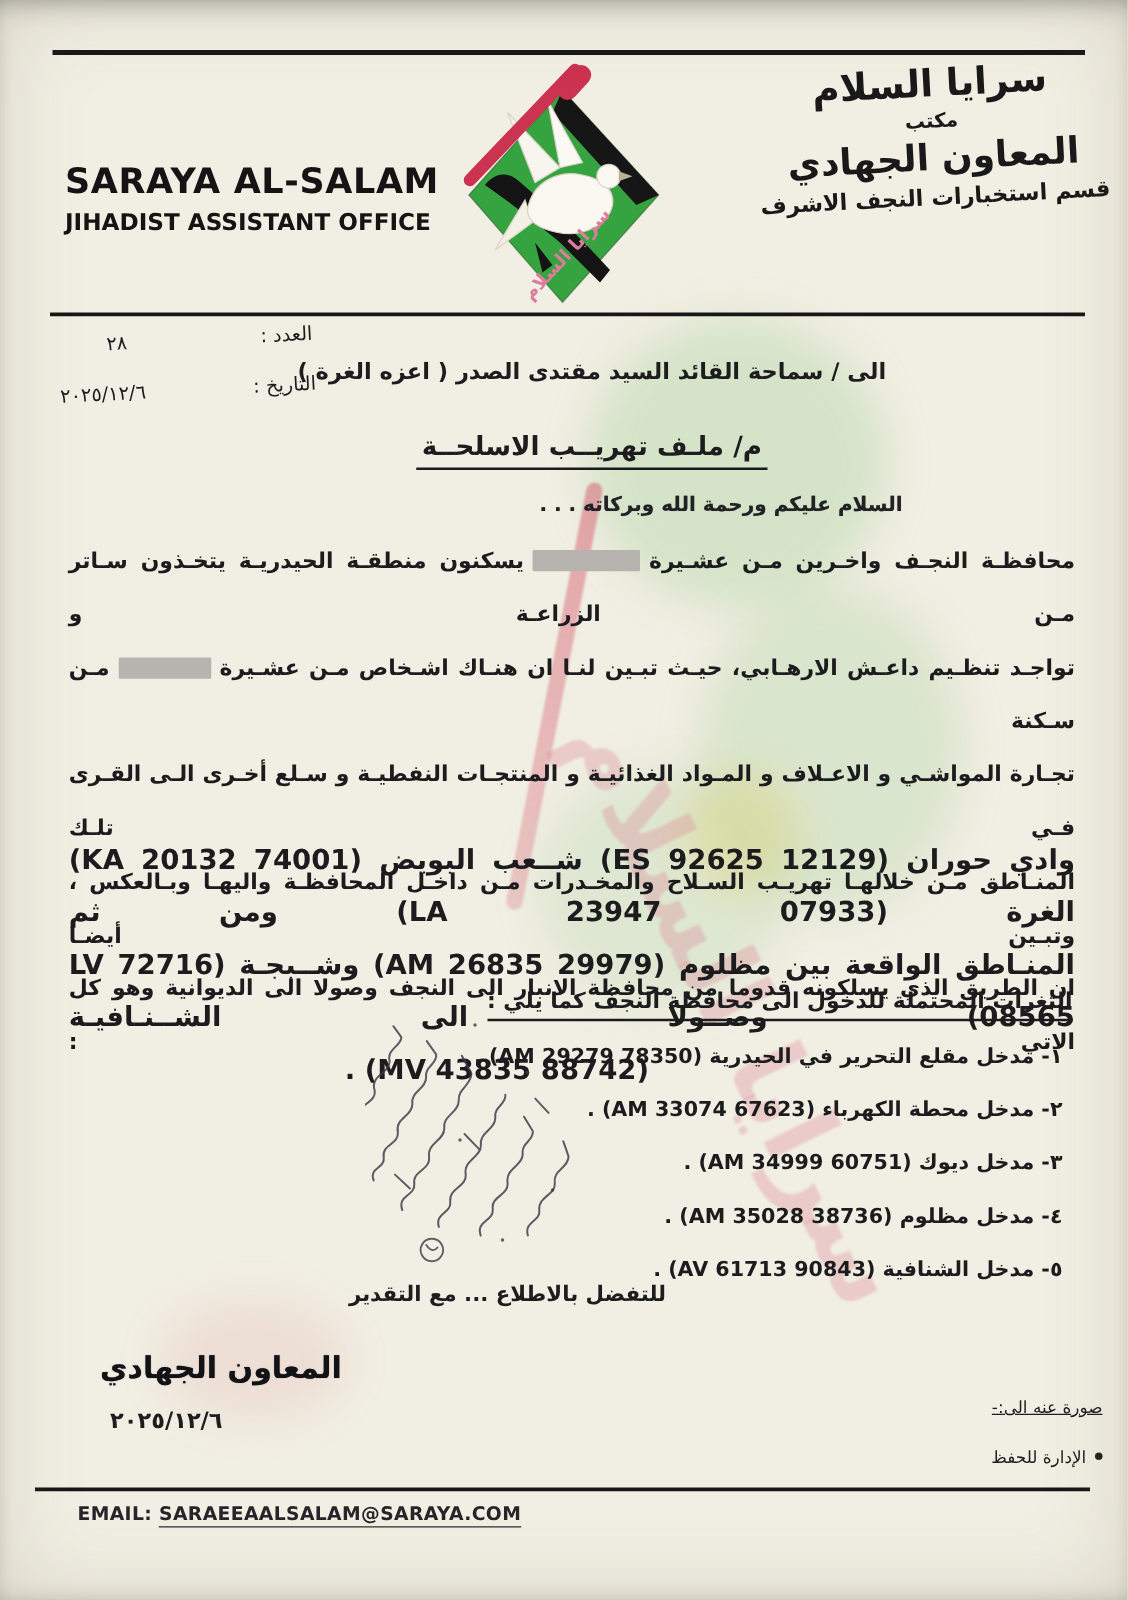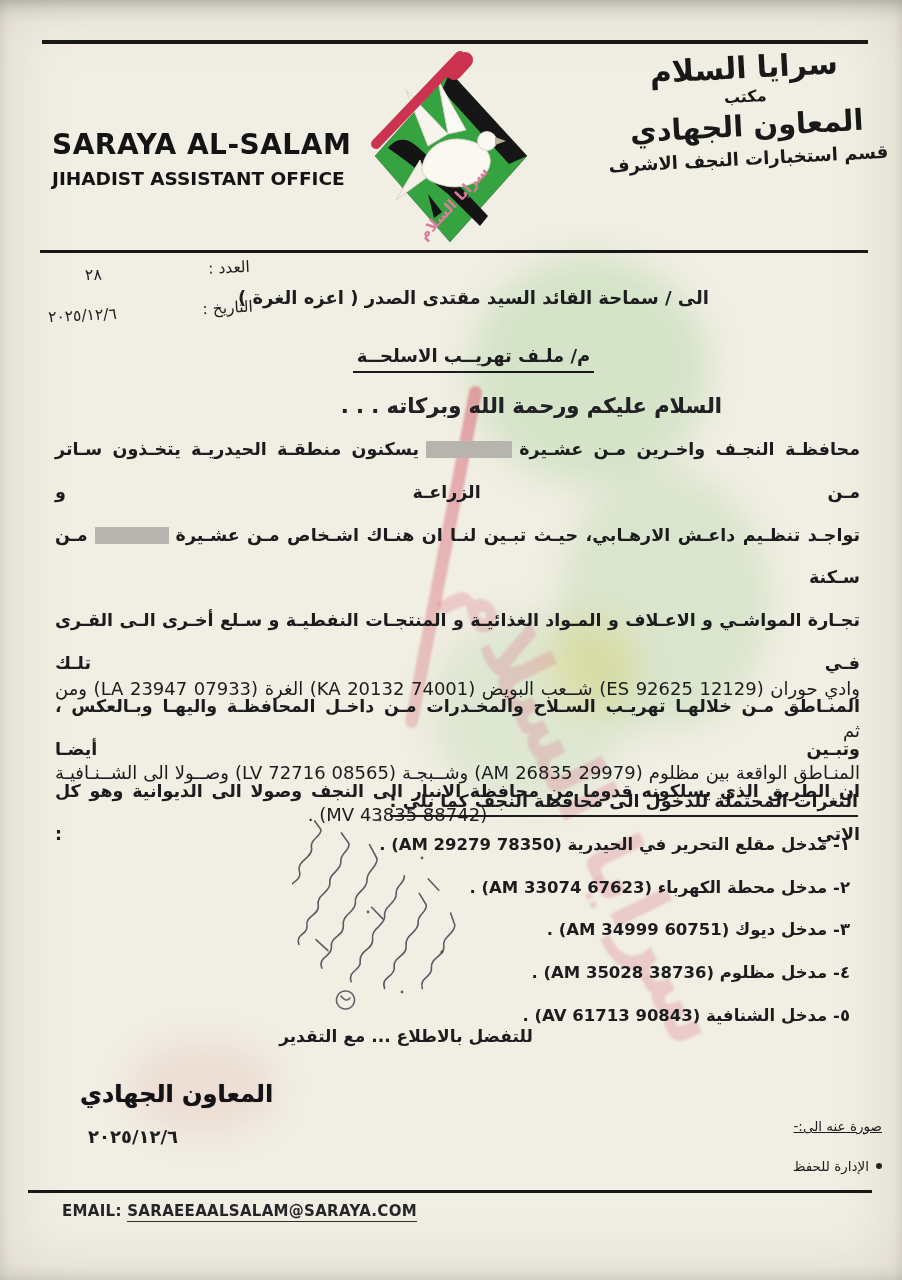--- a/index.html
+++ b/index.html
@@ -29,34 +29,34 @@
   .lh-ar .c4{font-size:18px;font-weight:bold;line-height:30px;}
 
   
   .meta-num{position:absolute;left:85px;top:262px;width:165px;display:flex;direction:rtl;
     justify-content:space-between;font-size:15.5px;transform:rotate(-3deg);z-index:6;}
   .meta-date{position:absolute;left:48px;top:303px;width:205px;display:flex;direction:rtl;
     justify-content:space-between;font-size:15.5px;transform:rotate(-3deg);z-index:6;}
   .to-line{position:absolute;left:0;right:0;top:287px;text-align:center;padding-left:45px;
     direction:rtl;font-size:18px;font-weight:bold;z-index:6;}
   .subject-wrap{position:absolute;left:0;right:0;top:345px;text-align:center;padding-left:45px;direction:rtl;z-index:6;}
-  .subject-wrap span{display:inline-block;font-size:18px;font-weight:bold;border-bottom:2.5px solid #1b1b1d;padding:0 4px 5px;}
-
-  
-  .greeting{position:absolute;right:180px;top:394px;direction:rtl;font-size:21px;font-weight:600;
+  .subject-wrap span{display:inline-block;font-size:21px;font-weight:bold;border-bottom:2.5px solid #1b1b1d;padding:0 4px 5px;}
+
+  
+  .greeting{position:absolute;right:180px;top:394px;direction:rtl;font-size:16px;font-weight:600;
     color:#222226;letter-spacing:-.5px;z-index:6;text-shadow:0 0 .6px rgba(30,30,40,.55);}
 
   
   .body-par{position:absolute;left:55px;right:42px;top:428px;direction:rtl;z-index:6;}
   .body-line{font-size:17.5px;font-weight:bold;line-height:42.8px;
     text-align:justify;text-align-last:justify;white-space:normal;color:#1c1c1e;}
   .redact{display:inline-block;background:#b7b3ae;height:17px;vertical-align:-3px;margin:0 7px;border-radius:1px;}
 
   .coords{position:absolute;left:55px;right:42px;top:668px;direction:rtl;z-index:6;}
-  .coord-line{font-size:18px;font-weight:normal;line-height:42px;text-align:justify;text-align-last:justify;color:#1c1c1e;}
+  .coord-line{font-size:22px;font-weight:bold;line-height:42px;text-align:justify;text-align-last:justify;color:#1c1c1e;}
   .coord-line.last{text-align:left;text-align-last:center;margin-right:120px;}
 
   
   .gaps-head{position:absolute;right:44px;top:791px;direction:rtl;z-index:6;}
   .gaps-head span{display:inline-block;font-size:17.5px;font-weight:bold;border-bottom:2px solid #1b1b1d;padding-bottom:4px;}
   .entries{position:absolute;left:55px;right:52px;top:824px;direction:rtl;z-index:6;}
   .entry-line{font-size:16.5px;font-weight:bold;line-height:42.7px;text-align:right;color:#1c1c1e;}
 
   
   .closing{position:absolute;left:0;right:0;top:1026px;text-align:center;padding-right:90px;

